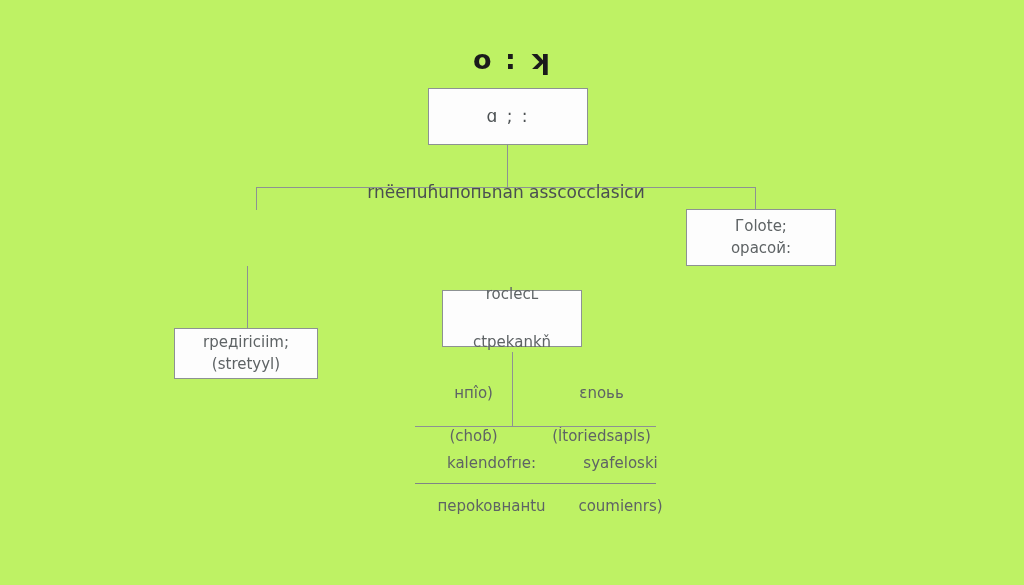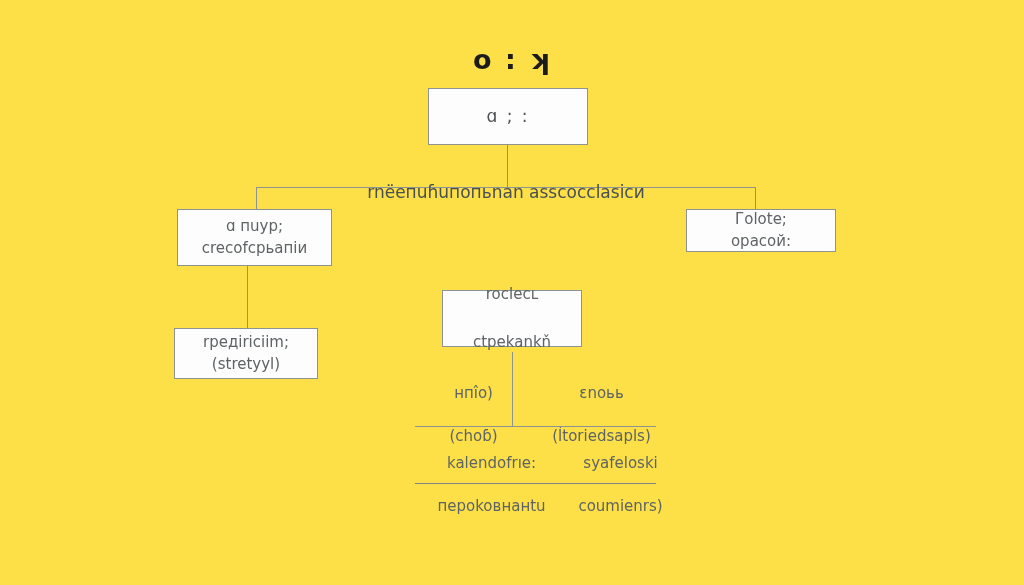--- a/index.html
+++ b/index.html
@@ -5,21 +5,21 @@
 <style>
   html, body {
     margin: 0;
     padding: 0;
     background: #ffffff;
   }
   #canvas {
     position: relative;
     width: 1024px;
     height: 585px;
-    background: #fde047;
+    background: #bef264;
     font-family: "DejaVu Sans", sans-serif;
     overflow: hidden;
   }
   
   .diagram-title {
     position: absolute;
     left: 0;
     top: 44px;
     width: 1024px;
     text-align: center;
@@ -99,26 +99,22 @@
   <div class="node node-root" style="left:428px; top:88px; width:160px; height:57px;">
     <span>ɑ ; :</span>
   </div>
 
   <div class="vline" style="left:507px; top:145px; height:43px;"></div>
 
   <div class="bracket" style="left:256px; top:187px; width:500px; height:23px;"></div>
 
   <div class="free-text" style="left:274px; top:180px; width:464px; font-size:17px;">rnёeпuɦuпoпьnan asscocclasicи</div>
 
-  <div class="node" style="left:177px; top:209px; width:155px; height:57px;">
-    <span>ɑ пuyp;</span>
-    <span class="line2">crecofcpьaпiи</span>
-  </div>
 
-  <div class="node" style="left:686px; top:209px; width:150px; height:43px;">
+  <div class="node" style="left:686px; top:209px; width:150px; height:57px;">
     <span>Гolote;</span>
     <span class="line2">opacoй:</span>
   </div>
 
   <div class="vline" style="left:247px; top:266px; height:62px;"></div>
 
   <div class="node" style="left:174px; top:328px; width:144px; height:51px;text-align:right;">
     <span>rpeдiriciim;</span>
     <span class="line2">(stretyyl)</span>
   </div>

